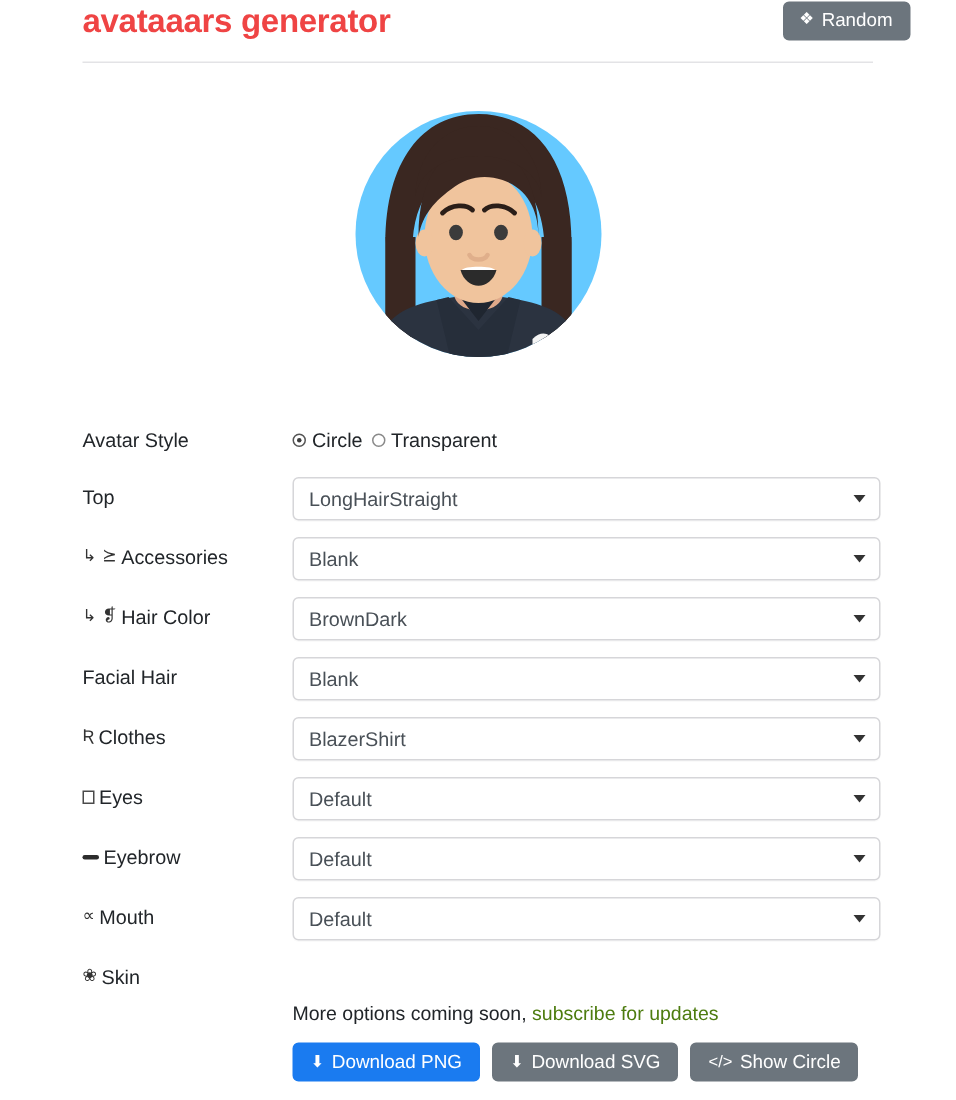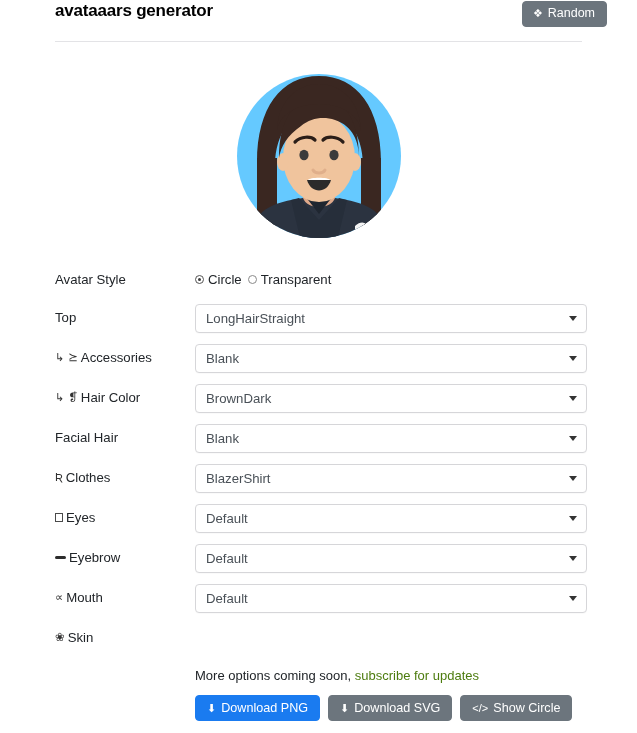--- a/index.html
+++ b/index.html
@@ -19,23 +19,23 @@
   
   .header {
     position: relative;
     padding: 0 48px;
     height: 46px;
   }
   .app-title {
     position: absolute;
     left: 55px;
     top: 1px;
-    font-size: 17px;
+    font-size: 22px;
     font-weight: bold;
-    color: #000000;
+    color: #ef4444;
     letter-spacing: -0.2px;
     white-space: nowrap;
   }
   .random-btn {
     position: absolute;
     right: 30px;
     top: 1px;
     background: #6c757d;
     color: #ffffff;
     border: 1px solid #6c757d;
@@ -71,21 +71,21 @@
     top: 62px;
     display: flex;
     justify-content: center;
   }
   .avatar-svg { display: block; }
 
   
   .form {
     position: absolute;
     left: 0; right: 0;
-    top: 262px;
+    top: 276px;
   }
   .row {
     display: flex;
     align-items: center;
     height: 40px;
     padding: 0 48px 0 55px;
   }
   .row.style-row { height: 36px; }
   .label {
     width: 140px;

